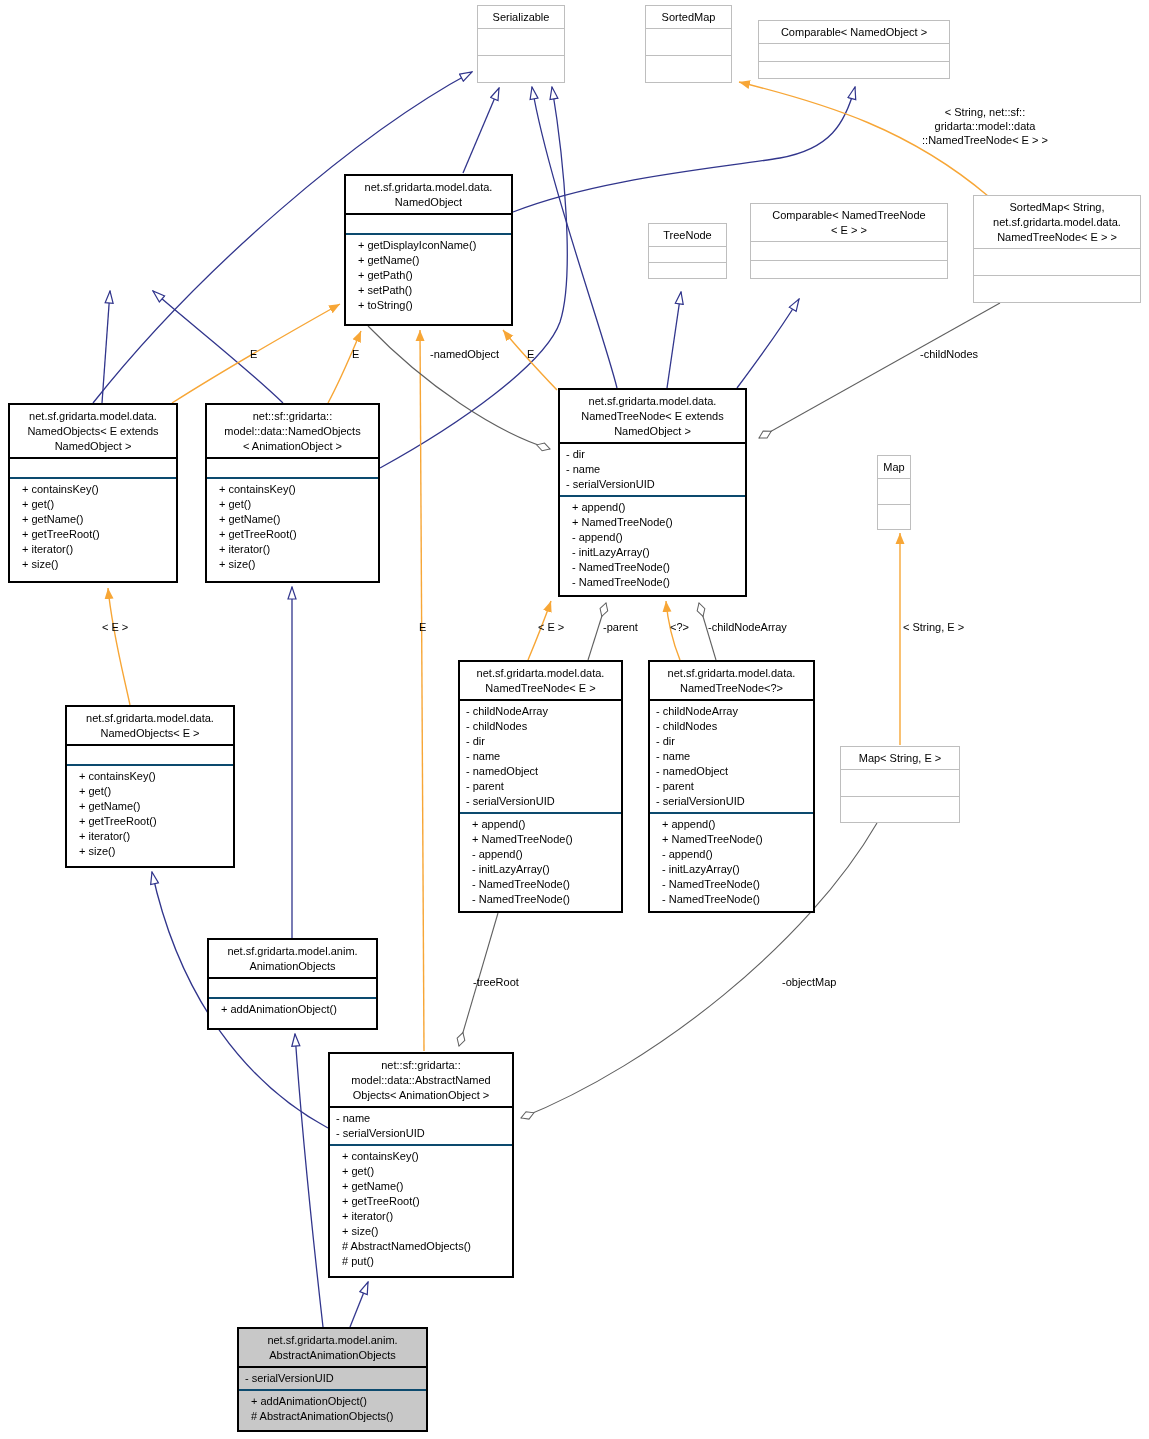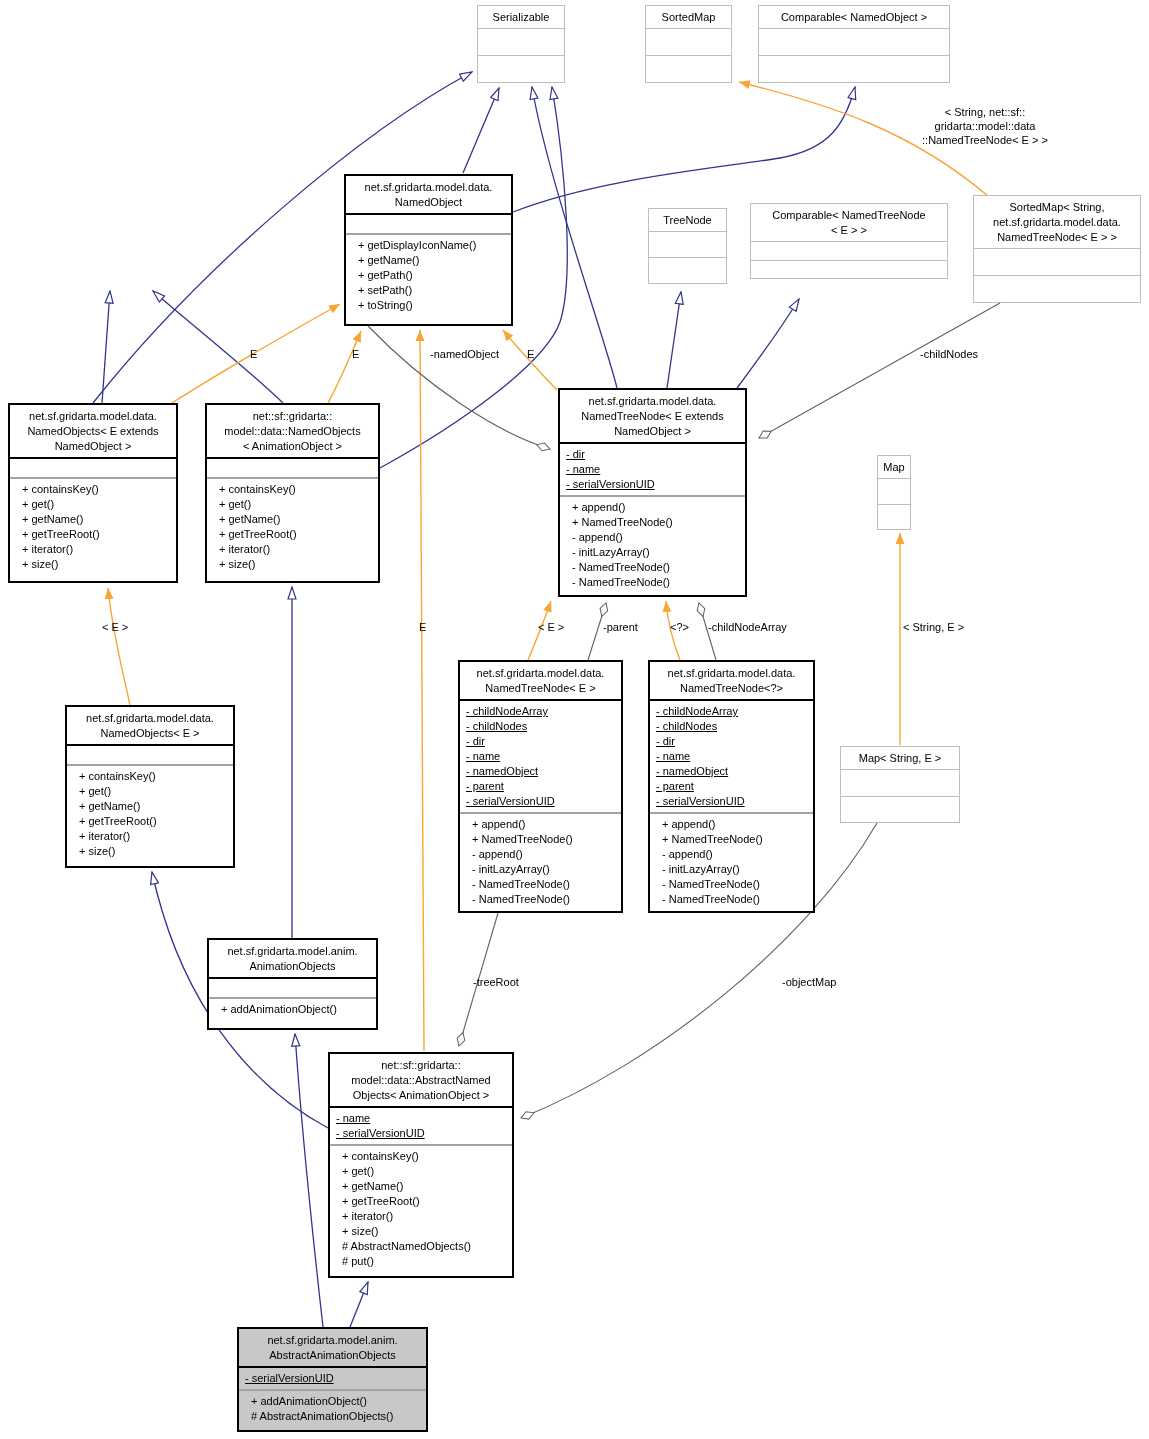--- a/index.html
+++ b/index.html
@@ -22,21 +22,21 @@
   }
   .ext .bt{border-bottom:1px solid #bebebe;}
   .main .bt{border-bottom:2px solid #000;}
   .bc{flex:1 1 0;}
   .ext .bc{border-bottom:1px solid #bebebe;}
   .ext .bc.last{border-bottom:none;}
   .ba{
     flex:0 0 auto;text-align:left;white-space:pre-line;
     padding:3px 2px 3px 6px;min-height:12px;
   }
-  .main .ba{border-bottom:2px solid #a3a3a3;text-decoration:underline;}
+  .main .ba{border-bottom:2px solid #0c4a6e;}
   .bm{flex:1 1 auto;text-align:left;white-space:pre-line;padding:3px 2px 3px 12px;}
   .elabel{
     position:absolute;font-size:11px;line-height:14px;white-space:pre-line;
   }
 </style>
 </head>
 <body>
 
 <div id="canvas">
 
@@ -96,39 +96,39 @@
     <div class="bc"></div>
     <div class="bc last"></div>
   </div>
 
   <div class="box ext" style="left:645px;top:5px;width:87px;height:78px">
     <div class="bt">SortedMap</div>
     <div class="bc"></div>
     <div class="bc last"></div>
   </div>
 
-  <div class="box ext" style="left:758px;top:5px;width:192px;height:78px">
+  <div class="box ext" style="left:758px;top:20px;width:192px;height:59px">
     <div class="bt">Comparable&lt; NamedObject &gt;</div>
     <div class="bc"></div>
     <div class="bc last"></div>
   </div>
 
   <div class="box main" style="left:344px;top:174px;width:169px;height:152px">
     <div class="bt">net.sf.gridarta.model.data.
 NamedObject</div>
     <div class="ba"></div>
     <div class="bm">+ getDisplayIconName()
 + getName()
 + getPath()
 + setPath()
 + toString()</div>
   </div>
 
 
-  <div class="box ext" style="left:648px;top:208px;width:79px;height:76px">
+  <div class="box ext" style="left:648px;top:223px;width:79px;height:56px">
     <div class="bt">TreeNode</div>
     <div class="bc"></div>
     <div class="bc last"></div>
   </div>
 
   <div class="box ext" style="left:750px;top:203px;width:198px;height:76px">
     <div class="bt">Comparable&lt; NamedTreeNode
 &lt; E &gt; &gt;</div>
     <div class="bc"></div>
     <div class="bc last"></div>

